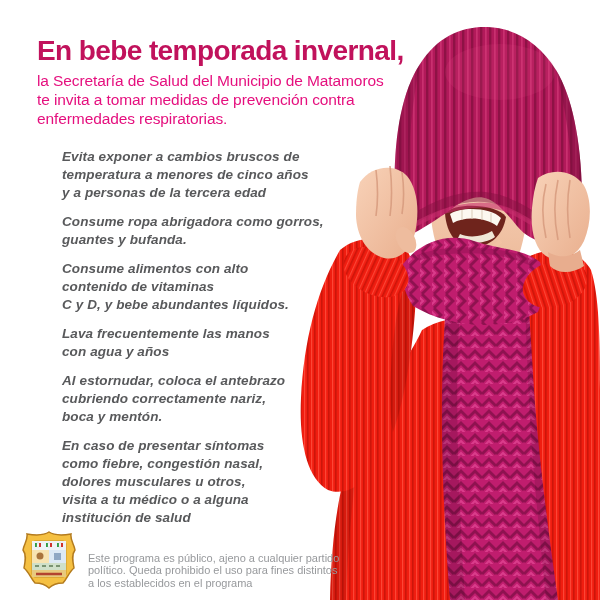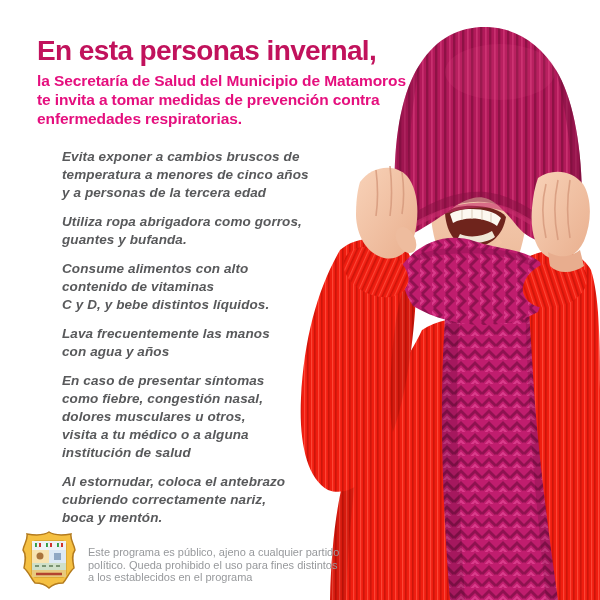--- a/index.html
+++ b/index.html
@@ -9,31 +9,31 @@
     font-family:"Liberation Sans", sans-serif;
   }
   .photo{position:absolute;top:0;right:0;width:300px;height:600px;margin:0;z-index:1;}
   .photo svg{display:block;}
   .header{position:absolute;left:37px;top:36px;width:430px;z-index:2;}
   .title{
     margin:0;font-size:28px;line-height:30px;font-weight:800;
     letter-spacing:-0.6px;color:#c1125c;
   }
   .subtitle{
-    margin:5px 0 12px;font-size:15.5px;line-height:19px;font-weight:700;
+    margin:5px 0 12px;font-size:15.5px;line-height:19px;font-weight:400;
     letter-spacing:-0.1px;color:#e50f7e;white-space:pre-line;
   }
   .tips{position:absolute;left:62px;top:148px;width:335px;z-index:2;}
   .tip{
     margin:0 0 11px;font-size:13.5px;line-height:18px;font-weight:700;
     color:#58595b;letter-spacing:0.1px;white-space:pre-line;font-style:italic;
   }
   .footer{
     position:absolute;left:22px;top:531px;width:350px;z-index:2;
-    display:flex;align-items:center;
+    display:flex;align-items:flex-end;
   }
   .crest{width:54px;height:58px;flex:none;display:block;}
   .disclaimer{
     margin:10px 0 0 12px;font-size:11px;line-height:12.5px;font-weight:400;
     color:#97999c;white-space:pre-line;
   }
 </style>
 </head>
 <body>
 
@@ -119,45 +119,45 @@
       </g>
       <g>
         <path d="M238,178 C252,168 272,170 283,184 C292,198 292,222 284,241 C276,258 259,264 246,256 C235,249 230,230 232,208 C233,196 235,186 238,178 Z" fill="url(#skinGrad2)"></path>
         <path d="M246,184 C242,200 242,220 246,238 M258,180 C254,198 254,220 258,240 M270,180 C267,198 267,220 270,238" stroke="#d5977a" stroke-width="1.6" fill="none" opacity="0.8"></path>
         <path d="M248,252 C258,258 270,258 280,250 L284,266 C272,274 258,274 250,266 Z" fill="#e8ad8e"></path>
       </g>
     </svg>
   </figure>
 
   <header class="header">
-    <h1 class="title">En esta personas invernal,</h1>
+    <h1 class="title">En bebe temporada invernal,</h1>
     <p class="subtitle">la Secretaría de Salud del  Municipio de Matamoros
 te invita a tomar medidas de  prevención contra
 enfermedades respiratorias.</p>
   </header>
 
   <section class="tips">
     <p class="tip">Evita exponer a cambios bruscos de
 temperatura a menores de cinco años
 y a personas de la tercera edad</p>
-    <p class="tip">Utiliza ropa abrigadora como gorros,
+    <p class="tip">Consume ropa abrigadora como gorros,
 guantes y bufanda.</p>
     <p class="tip">Consume alimentos con alto
 contenido de vitaminas
-C y D, y bebe distintos líquidos.</p>
+C y D, y bebe abundantes líquidos.</p>
     <p class="tip">Lava frecuentemente las manos
 con agua y años</p>
+    <p class="tip">Al estornudar, coloca el antebrazo
+cubriendo  correctamente nariz,
+boca y mentón.</p>
     <p class="tip">En caso de presentar síntomas
 como fiebre, congestión nasal,
 dolores musculares u otros,
 visita a tu médico o a alguna
 institución de salud</p>
-    <p class="tip">Al estornudar, coloca el antebrazo
-cubriendo  correctamente nariz,
-boca y mentón.</p>
   </section>
 
   <footer class="footer">
     <svg class="crest" viewBox="0 0 54 58" xmlns="http://www.w3.org/2000/svg">
       <path d="M27,1 C33,5 43,4 49,3 C48,9 52,13 53,19 C49,24 51,31 52,37 C47,41 45,48 41,52 C35,52 30,54 27,57 C24,54 19,52 13,52 C9,48 7,41 2,37 C3,31 5,24 1,19 C2,13 6,9 5,3 C11,4 21,5 27,1 Z" fill="#f5c042" stroke="#b47b1d" stroke-width="1.5"></path>
       <rect x="10" y="10" width="34" height="36" rx="3" fill="#fdf6e0" stroke="#c79428" stroke-width="1"></rect>
       <rect x="10" y="10" width="34" height="9" fill="#eef3f6"></rect>
       <g>
         <rect x="13" y="12" width="2" height="4" fill="#2f9e44"></rect>
           <rect x="15" y="12" width="2" height="4" fill="#ffffff" stroke="#bbb" stroke-width="0.3"></rect>

